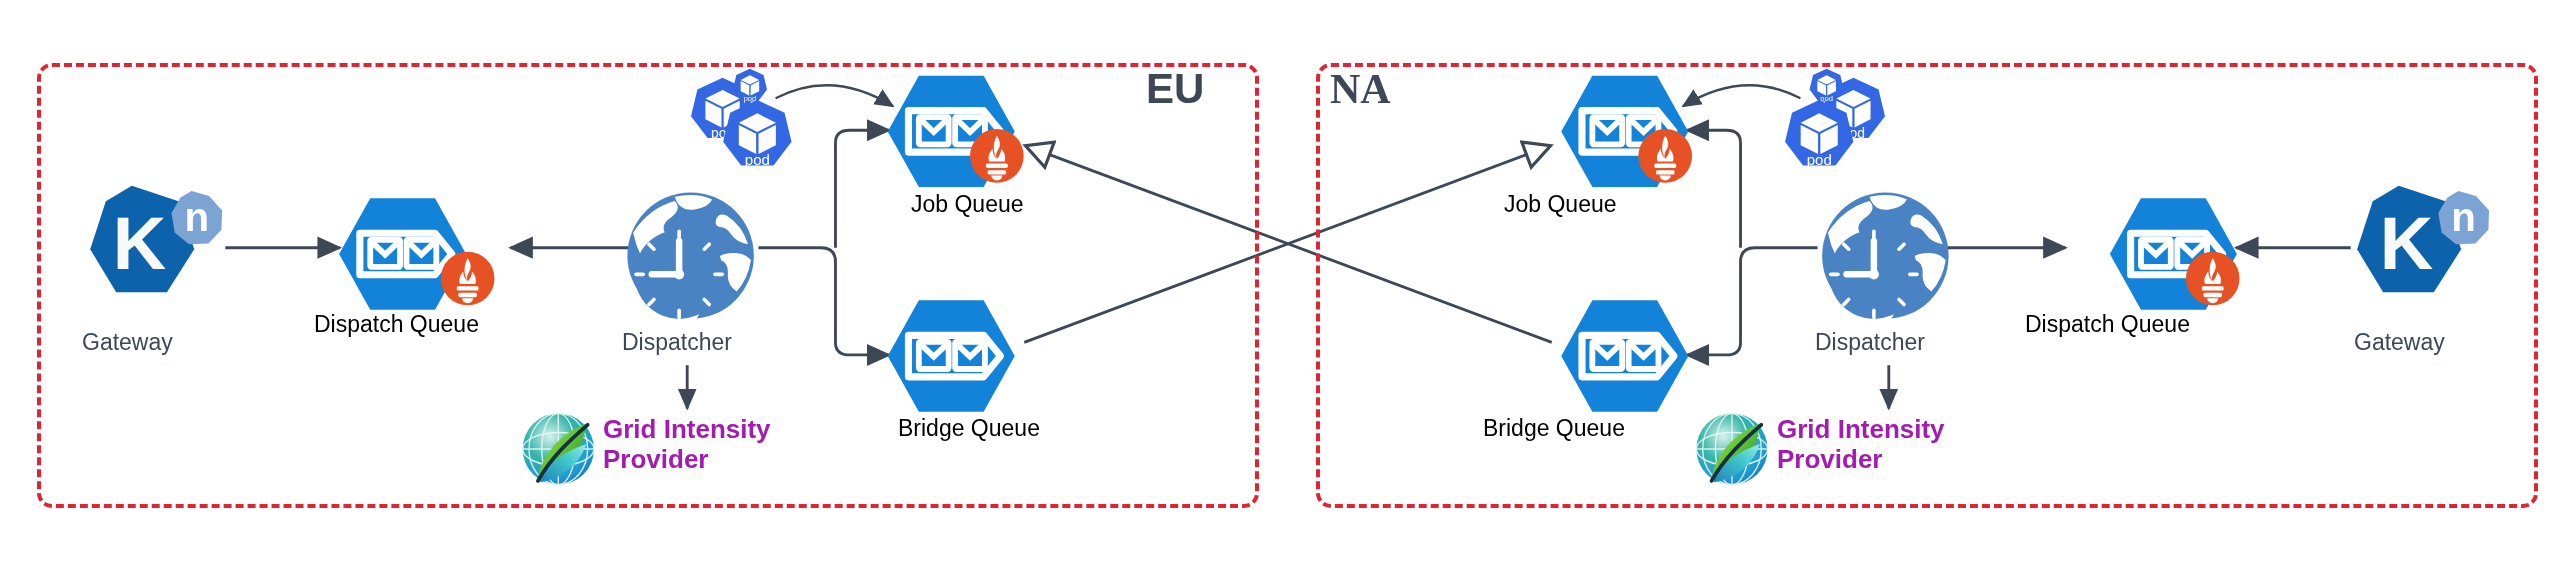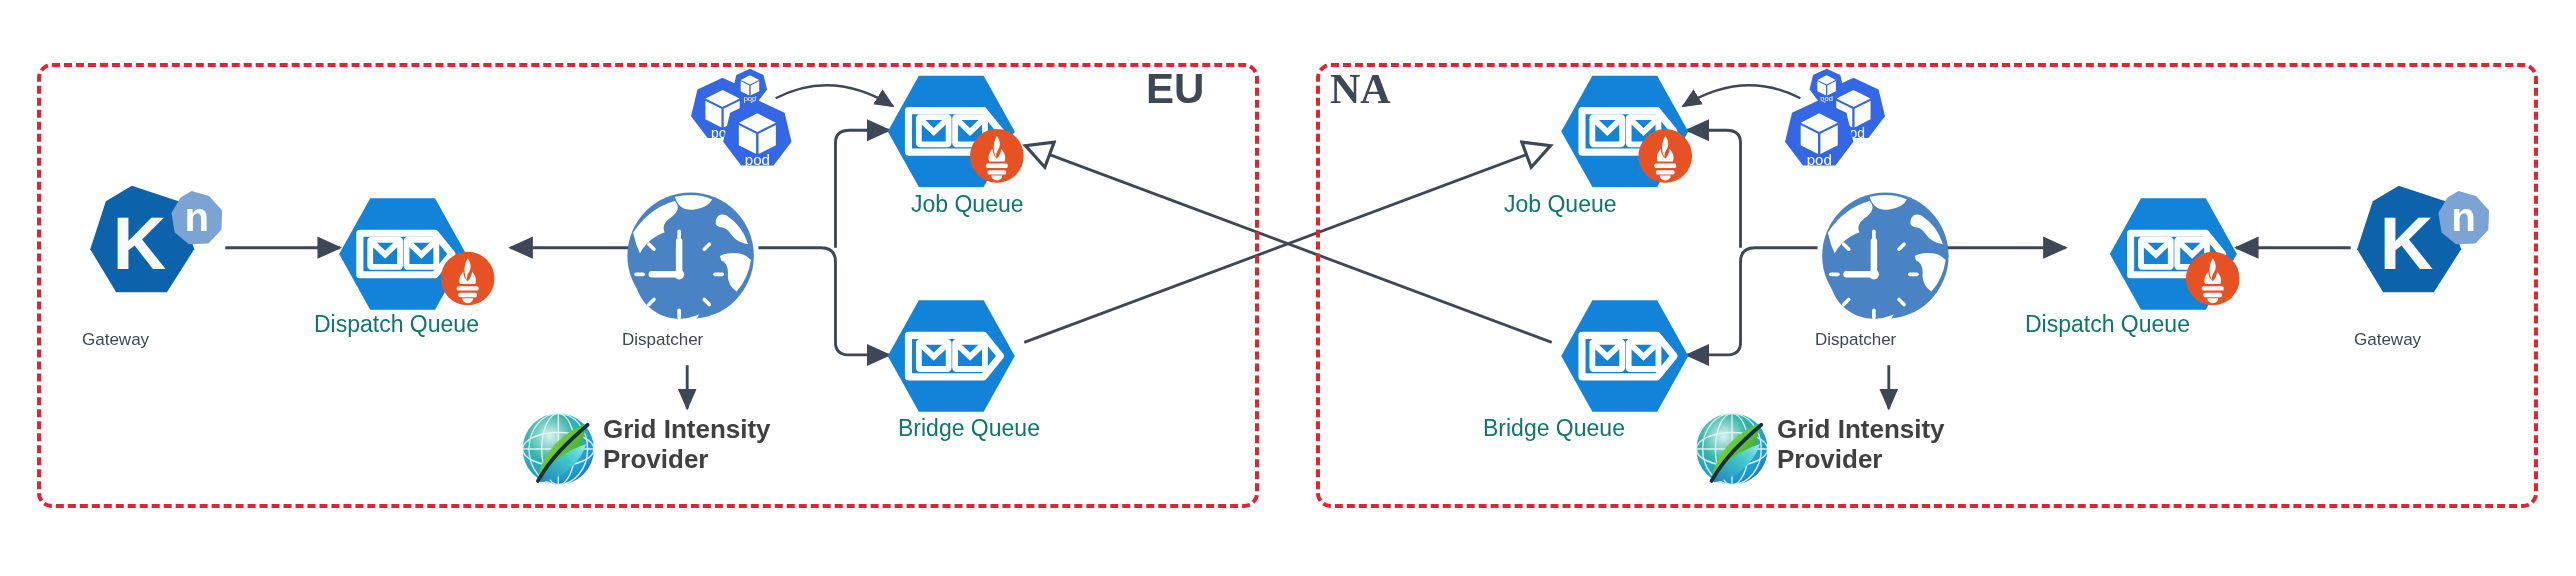--- a/index.html
+++ b/index.html
@@ -15,24 +15,24 @@
     position:absolute;border:4px dashed #e02433;border-radius:15px;
     box-sizing:border-box;background:transparent;
   }
   .region-label{
     position:absolute;font-size:42px;font-weight:bold;color:#3d4755;
     letter-spacing:0px;line-height:1;white-space:nowrap;
   }
   .node-caption{
     position:absolute;white-space:nowrap;line-height:1;
   }
-  .cap-dark{color:#3d4755;font-size:17px;}
-  .cap-black{color:#0f766e;font-size:23px;}
+  .cap-dark{color:#3d4755;font-size:23px;}
+  .cap-black{color:#000000;font-size:23px;}
   .cap-gip{
-    color:#404040;font-size:26px;font-weight:bold;line-height:1.15;
+    color:#a21caf;font-size:26px;font-weight:bold;line-height:1.15;
     white-space:normal;
   }
 </style>
 </head>
 <body>
 
 <div id="stage">
 
   <svg id="diagram" viewBox="0 0 4517 1011">
     <defs>

